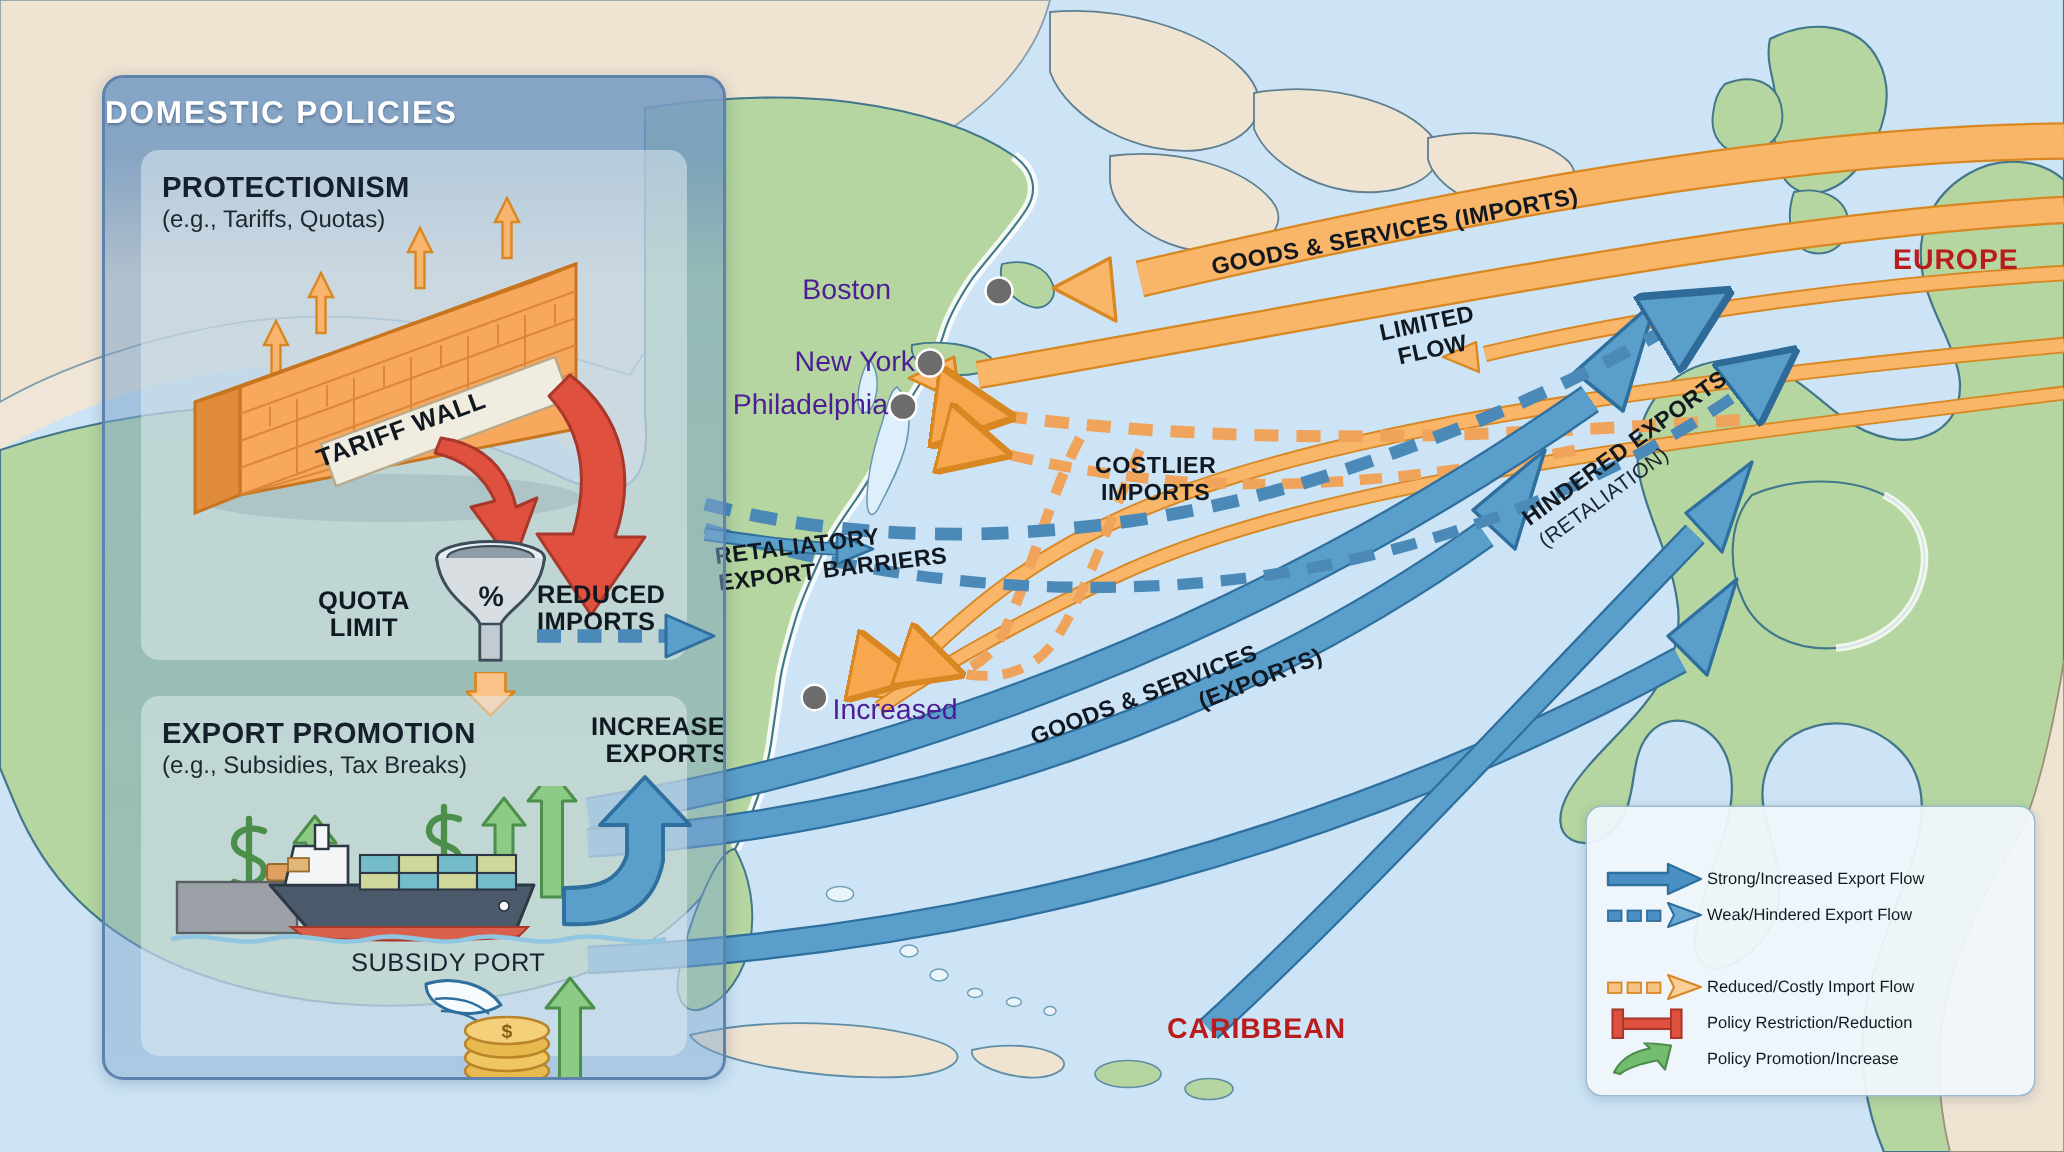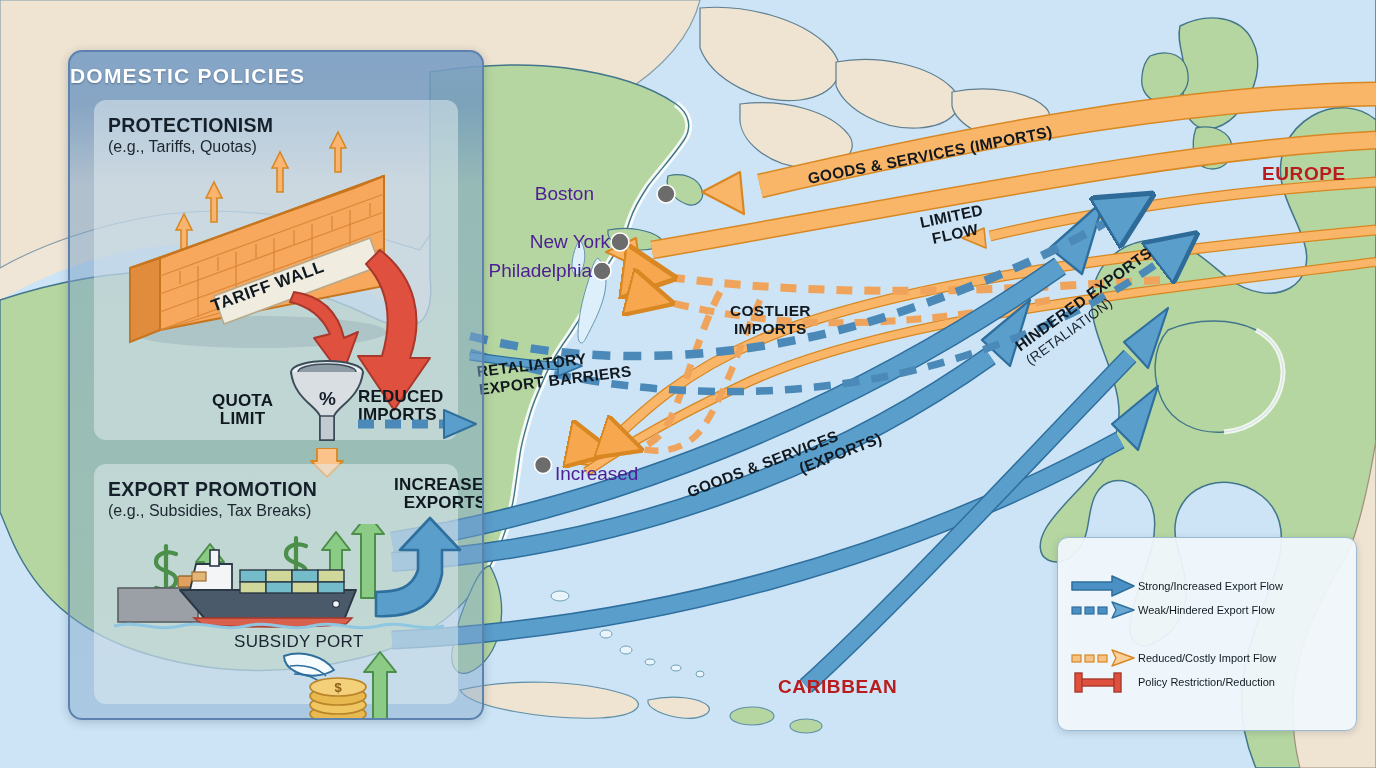--- a/index.html
+++ b/index.html
@@ -486,15 +486,21 @@
 
     <div class="lg-row" style="top:132px;">
       <svg class="lg-ico" viewBox="0 0 68 22">
         <rect x="10" y="8" width="36" height="7" fill="#e0503f" stroke="#a8382b" stroke-width="1.4"></rect>
         <rect x="5" y="2" width="7" height="19" fill="#e0503f" stroke="#a8382b" stroke-width="1.4"></rect>
         <rect x="44" y="2" width="7" height="19" fill="#e0503f" stroke="#a8382b" stroke-width="1.4"></rect>
       </svg>
       <div class="lg-txt">Policy Restriction/Reduction</div>
     </div>
 
+    <div class="lg-row" style="top:156px;">
+      <svg class="lg-ico" viewBox="0 0 68 22">
+        <path d="M6,20 C10,12 18,6 30,4 L26,0 L44,2 L40,18 L35,12 C24,14 15,17 10,21 Z" fill="#74bd6e" stroke="#4b8f4a" stroke-width="1.5" stroke-linejoin="round"></path>
+      </svg>
+      <div class="lg-txt">Policy Promotion/Increase</div>
+    </div>
   </div>
 
 </div>
 
 </body></html>

